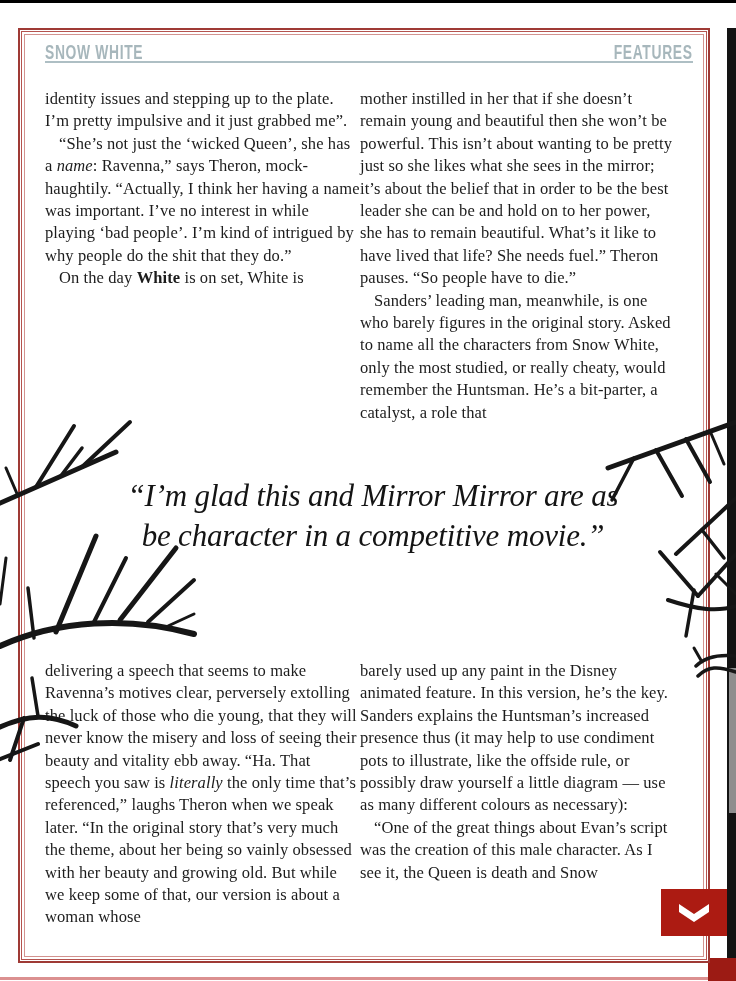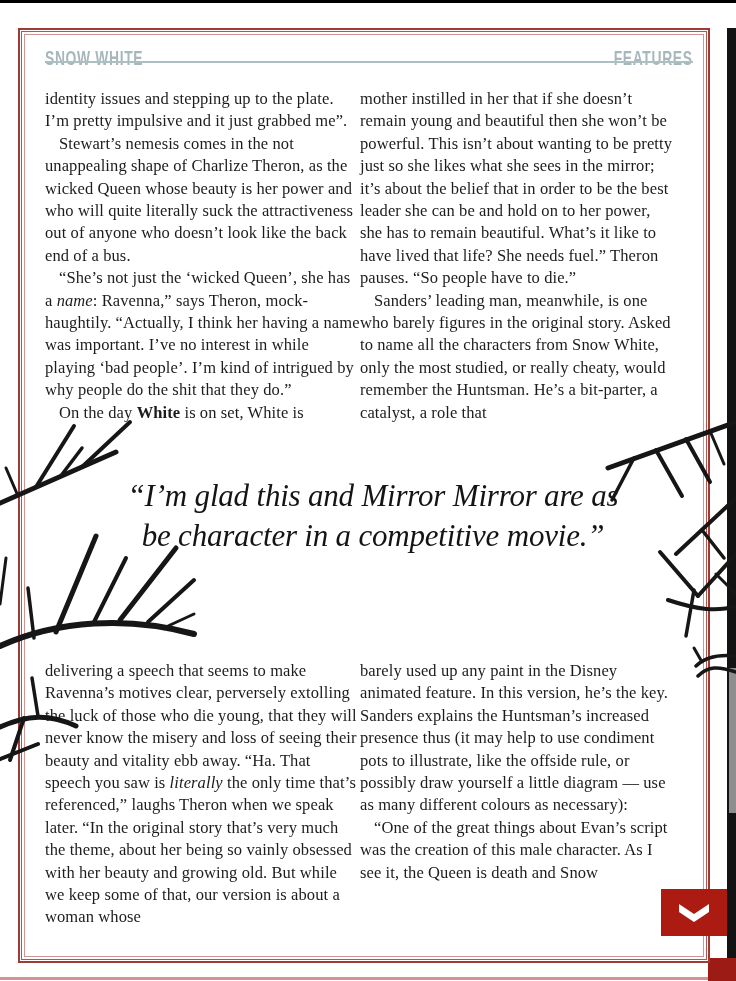--- a/index.html
+++ b/index.html
@@ -15,21 +15,21 @@
   .corner-red{position:absolute;left:708px;top:958px;width:28px;height:23px;background:#9c1b14;}
   .bottom-pink-line{position:absolute;left:0;top:977px;width:708px;height:3px;background:#db9090;}
 
   
   .page{position:absolute;left:18px;top:28px;width:692px;height:935px;background:#fff;z-index:1;}
   .frame-outer{position:absolute;inset:0;border:2px solid #9f3a35;pointer-events:none;}
   .frame-mid{position:absolute;inset:3px;border:1px solid #b5544f;pointer-events:none;}
   .frame-inner{position:absolute;inset:6px;border:1px solid #d3938f;pointer-events:none;}
 
   
-  .masthead{position:absolute;left:27px;top:18px;width:648px;display:flex;justify-content:space-between;z-index:3;}
+  .masthead{position:absolute;left:27px;top:12px;width:648px;display:flex;justify-content:space-between;z-index:3;}
   .mast-text{
     font-family:"Liberation Sans", sans-serif;font-weight:bold;font-size:21px;
     color:#a7b7bc;letter-spacing:1px;display:inline-block;transform:scaleX(0.66);
     white-space:nowrap;
   }
   .mast-left{transform-origin:left center;}
   .mast-right{transform-origin:right center;}
   .masthead-rule{position:absolute;left:27px;top:33px;width:648px;height:2px;background:#aebfc4;z-index:3;}
 
   
@@ -76,21 +76,20 @@
 
   <div class="masthead">
     <span class="mast-text mast-left">SNOW WHITE</span>
     <span class="mast-text mast-right">FEATURES</span>
   </div>
   <div class="masthead-rule"></div>
 
   <div class="cols cols-top">
     <div class="col">
         <p class="para"><span>identity issues and stepping up to the plate. I’m pretty impulsive and it just grabbed me”.</span></p>
-        <p class="para indent"><span>Stewart’s nemesis comes in the not unappealing shape of Charlize Theron, as the wicked Queen whose beauty is her power and who will quite literally suck the attractiveness out of anyone who doesn’t look like the back end of a bus.</span></p>
         <p class="para indent"><span>“She’s not just the ‘wicked Queen’, she has a </span><i>name</i><span>: Ravenna,” says Theron, mock-haughtily. “Actually, I think her having a name was important. I’ve no interest in while playing ‘bad people’. I’m kind of intrigued by why people do the shit that they do.”</span></p>
         <p class="para indent"><span>On the day </span><b>White</b><span> is on set, White is</span></p>
       </div>
     <div class="col">
         <p class="para"><span>mother instilled in her that if she doesn’t remain young and beautiful then she won’t be powerful. This isn’t about wanting to be pretty just so she likes what she sees in the mirror; it’s about the belief that in order to be the best leader she can be and hold on to her power, she has to remain beautiful. What’s it like to have lived that life? She needs fuel.” Theron pauses. “So people have to die.”</span></p>
         <p class="para indent"><span>Sanders’ leading man, meanwhile, is one who barely figures in the original story. Asked to name all the characters from Snow White, only the most studied, or really cheaty, would remember the Huntsman. He’s a bit-parter, a catalyst, a role that</span></p>
       </div>
   </div>
 
   <div class="quote-block">

